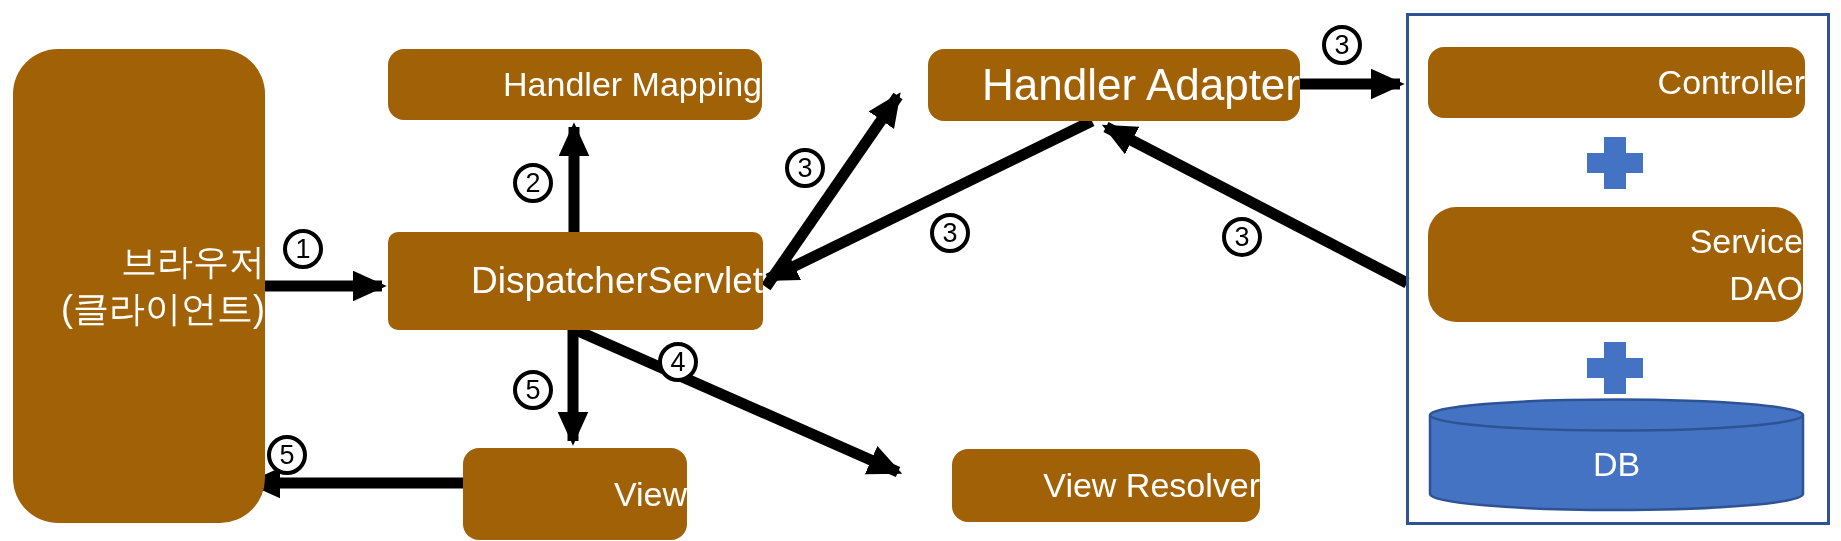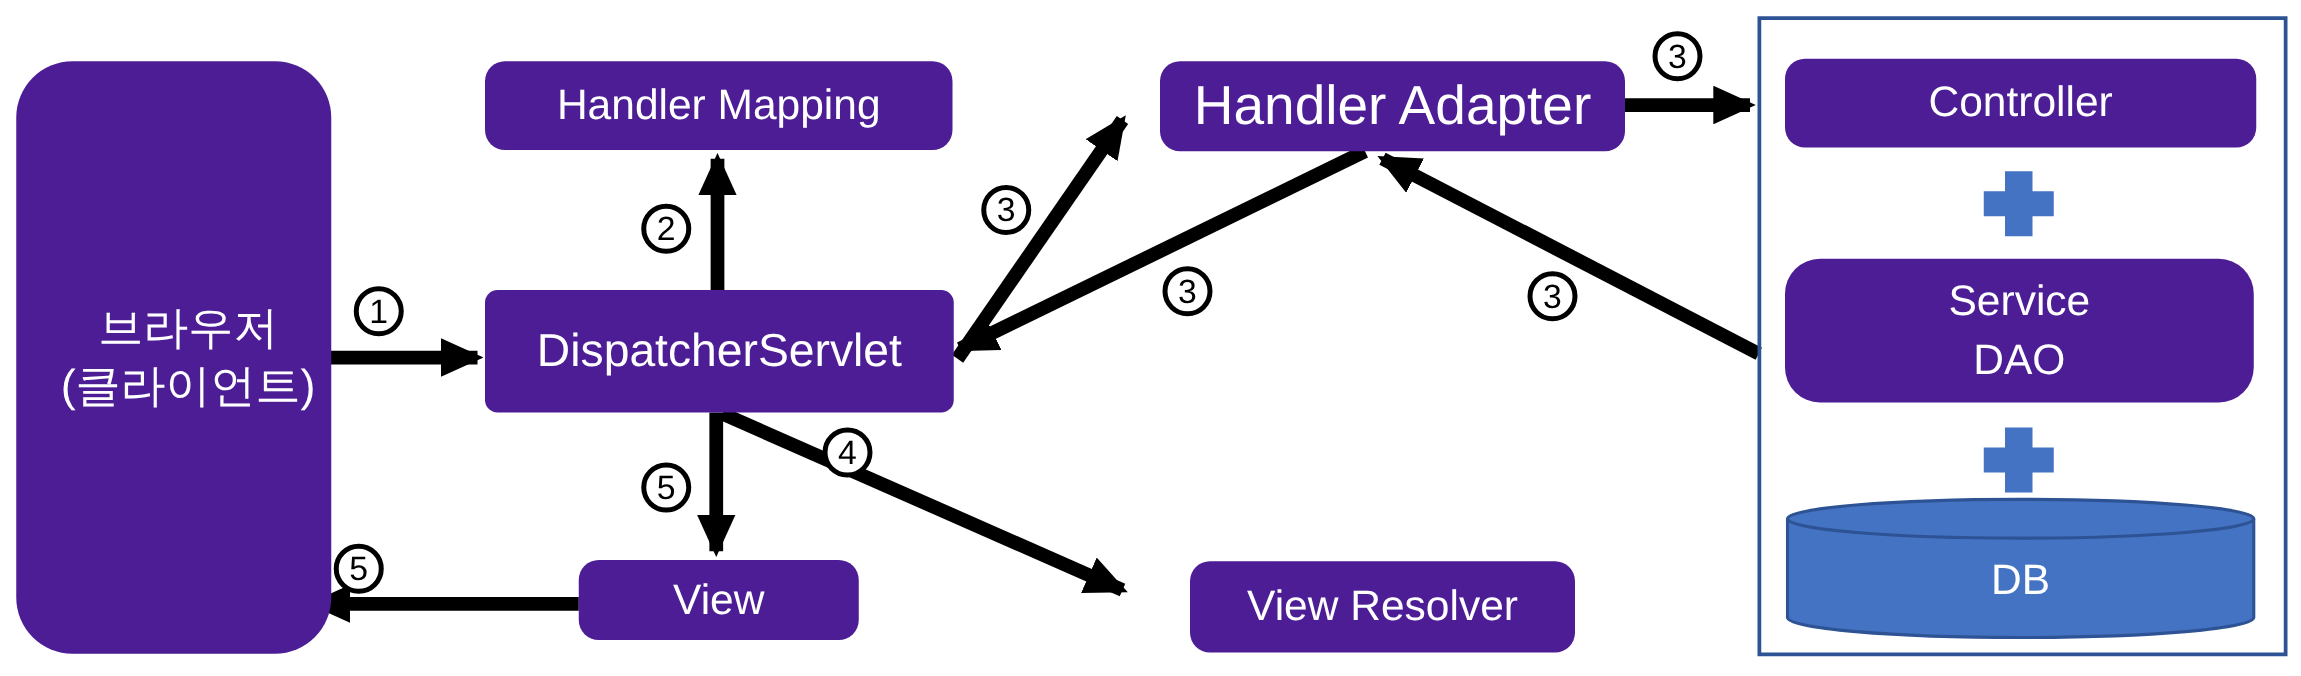--- a/index.html
+++ b/index.html
@@ -5,25 +5,25 @@
   html,body{margin:0;padding:0;background:#ffffff;}
   #stage{
     position:relative;
     width:1841px;height:541px;
     background:#ffffff;
     font-family:"Liberation Sans","DejaVu Sans",sans-serif;
     overflow:hidden;
   }
   .node{
     position:absolute;
-    background:#4c1d95;
+    background:#a16207;
     color:#ffffff;
     display:flex;
     flex-direction:column;
-    align-items:center;
+    align-items:flex-end;
     justify-content:center;
     text-align:center;
     border-radius:16px;
     line-height:1.3;
   }
   .arrow-layer{position:absolute;left:0;top:0;pointer-events:none;}
   .badge{
     position:absolute;
     width:40px;height:40px;
     box-sizing:border-box;
@@ -102,21 +102,21 @@
 
   <div class="node" style="left:1428px;top:47px;width:377px;height:71px;font-size:34px;">
     <span>Controller</span>
   </div>
 
   <div class="node" style="left:1428px;top:207px;width:375px;height:115px;border-radius:28px;font-size:34px;line-height:1.38;">
     <span>Service</span>
     <span>DAO</span>
   </div>
 
-  <div class="node" style="left:463px;top:448px;width:224px;height:64px;font-size:34px;">
+  <div class="node" style="left:463px;top:448px;width:224px;height:92px;font-size:34px;">
     <span>View</span>
   </div>
 
   <div class="node" style="left:908px;top:449px;width:308px;height:73px;font-size:34px;margin-left:44px;">
     <span>View Resolver</span>
   </div>
 
   <div class="plus" style="left:1587px;top:137px;"></div>
   <div class="plus" style="left:1587px;top:342px;"></div>
 

